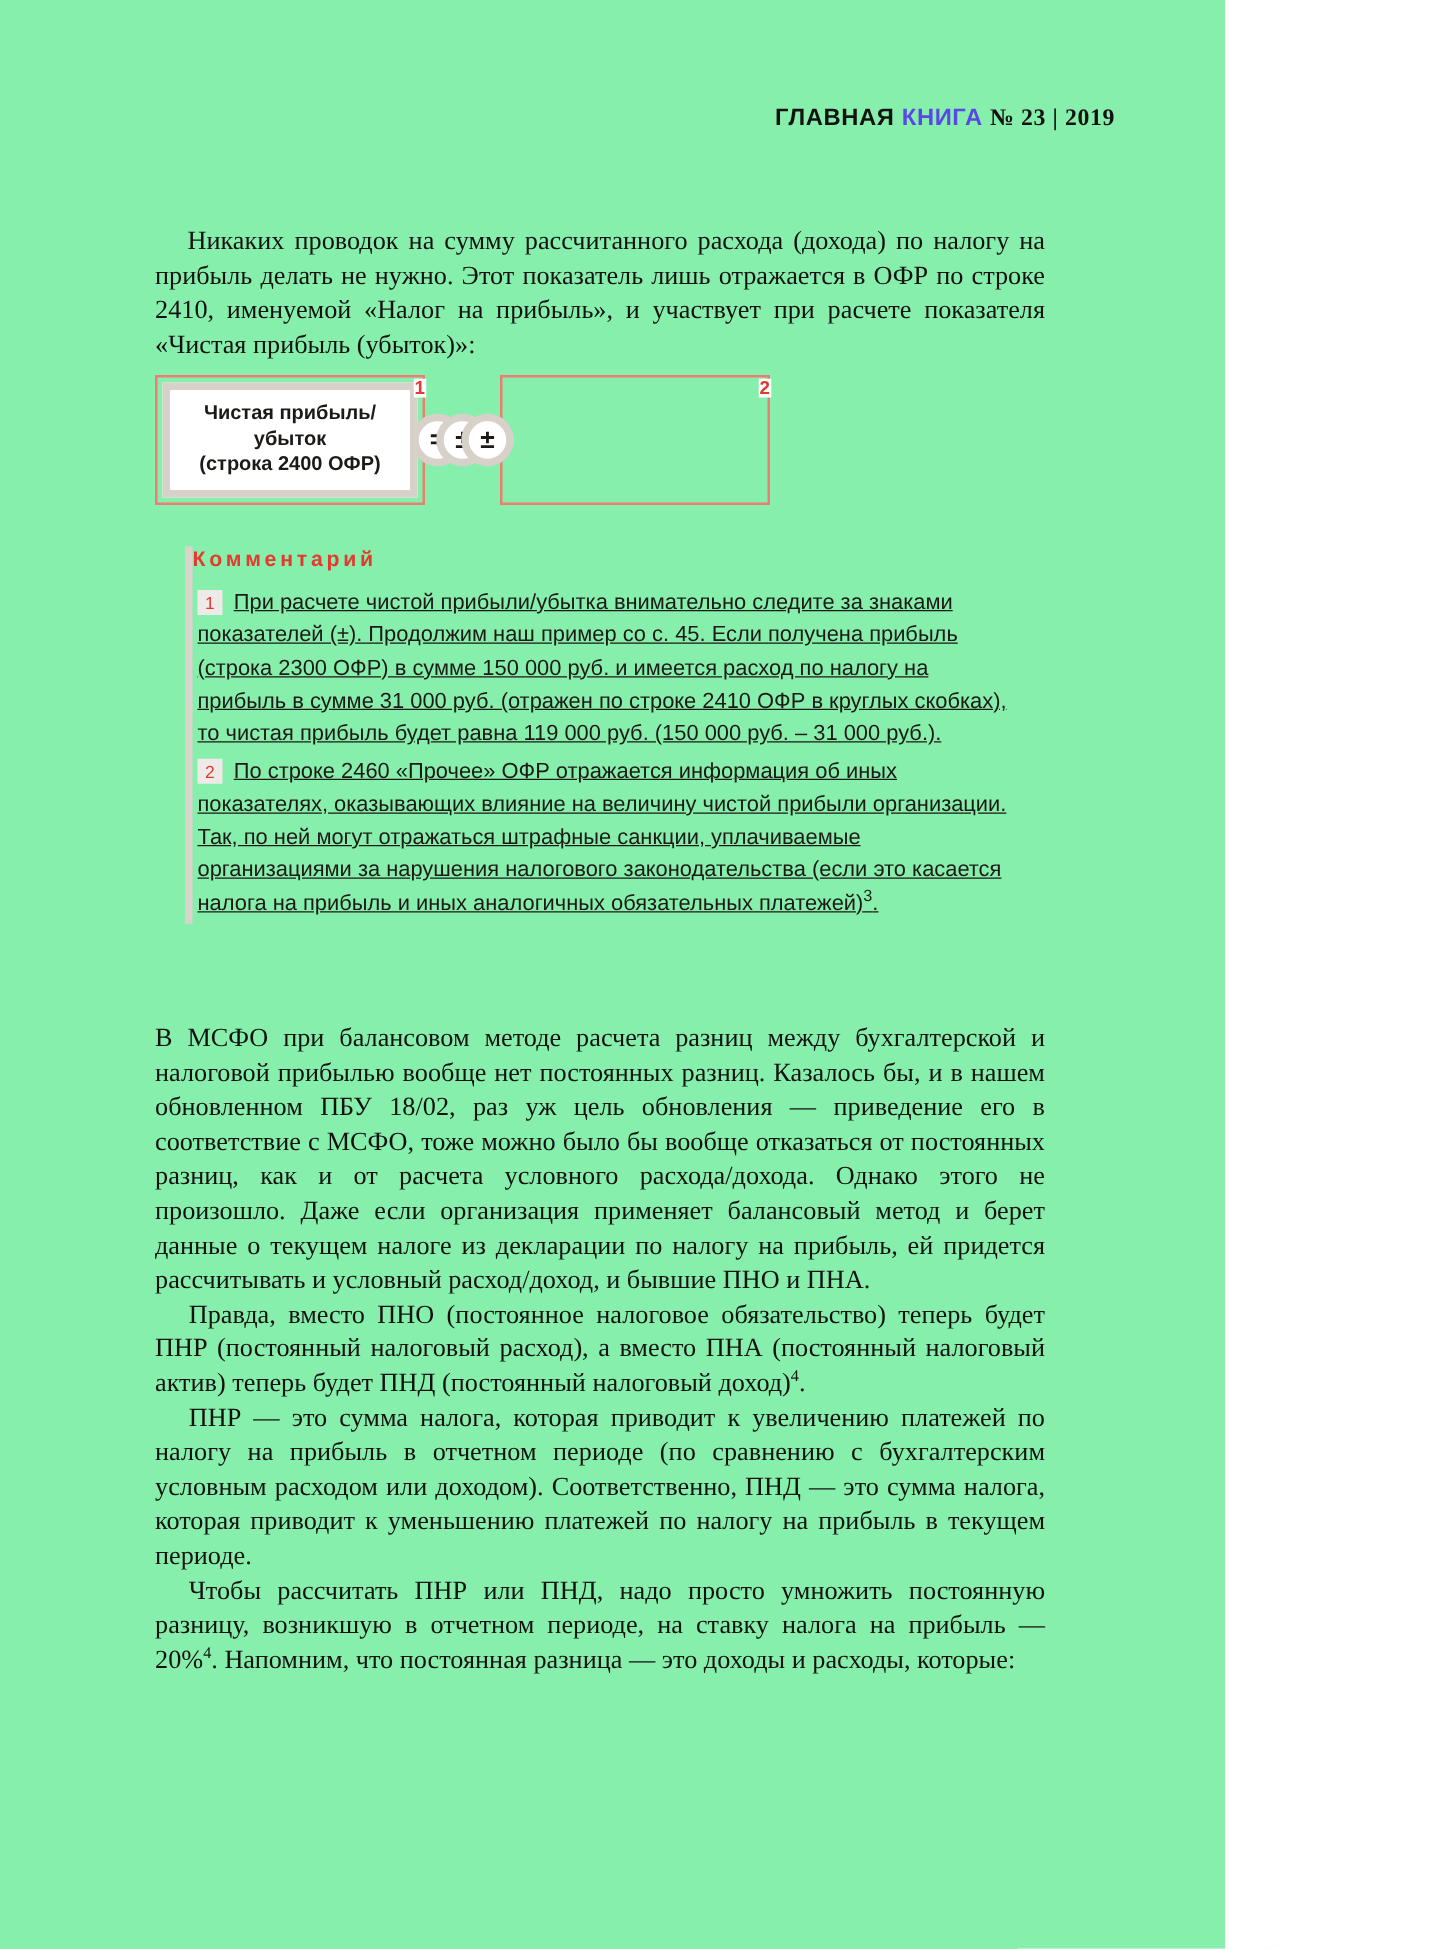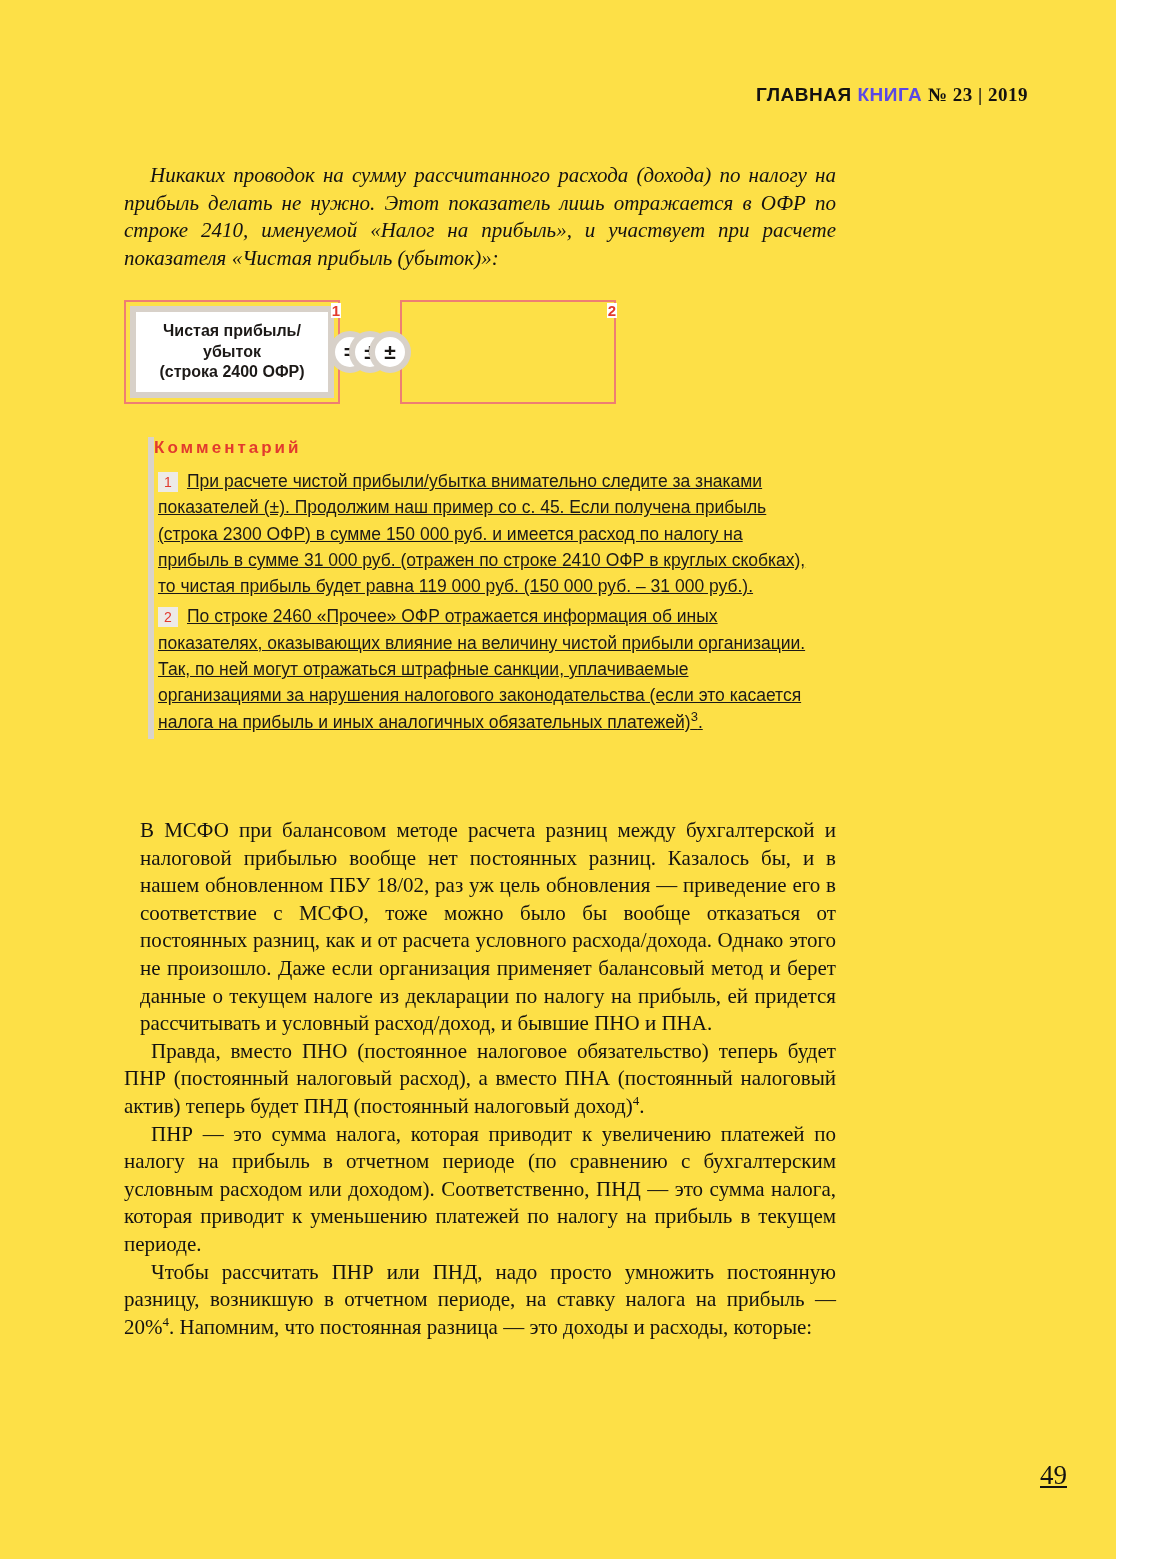--- a/index.html
+++ b/index.html
@@ -1,37 +1,37 @@
 <!DOCTYPE html>
 <html lang="ru"><head>
 <meta charset="utf-8">
 <style>
   html,body { margin:0; padding:0; background:#ffffff; }
   .page {
-    position:relative; width:1116px; height:1559px; background:#fde047;
+    position:relative; width:980px; height:1559px; background:#86efac;
     overflow:hidden; color:#171413;
   }
 
   
   .hdr {
     position:absolute; top:84px; right:88px; white-space:nowrap;
     font:bold 19px "Liberation Sans", sans-serif; letter-spacing:0.5px; color:#141211;
   }
   .hdr .accent { color:#5b48e4; }
   .hdr .issue { font:bold 19px "Liberation Serif", serif; letter-spacing:0.5px; }
 
   
   .intro, .bodytext {
     position:absolute; left:124px; width:712px;
     font:21px/27.6px "Liberation Serif", serif; text-align:justify; color:#141211;
   }
-  .intro { top:162px; margin:0; text-indent:26px;font-style:italic; }
+  .intro { top:179px; margin:0; text-indent:26px; }
   .bodytext { top:817px; }
   .bodytext p { margin:0; text-indent:27px; }
-  .bodytext p.noindent { text-indent:0;margin-left:16px; }
+  .bodytext p.noindent { text-indent:0; }
   .bodytext sup, .citem sup { font-size:13px; line-height:0; }
 
   
   .diagram {
     position:absolute; left:124px; top:300px; width:948px; height:104px;
     display:flex; align-items:stretch;
   }
   .rbox {
     position:relative; box-sizing:border-box; width:216px; flex:0 0 216px;
     border:2px solid #ee7e72; padding:4px; display:flex;

